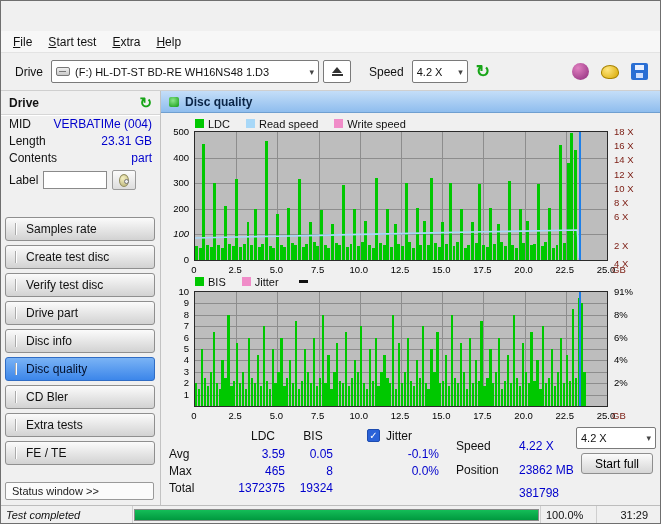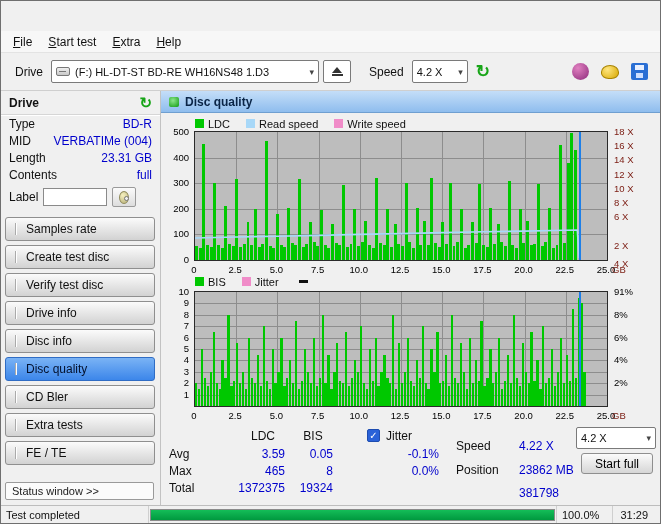--- a/index.html
+++ b/index.html
@@ -76,21 +76,21 @@
   
   .stats{position:absolute;left:0;top:336px;right:0;height:70px;font-size:12px;}
   .stats .abs{position:absolute;}
   .blue{color:#0000cc;}
   .checkbox{width:13px;height:13px;background:#2a62d8;border:1px solid #1d4cb0;border-radius:2px;color:#fff;font-size:10px;line-height:12px;text-align:center;display:inline-block;}
   .mini-btn{background:linear-gradient(#fbfbfb,#d6d6d6);border:1px solid #8f8f8f;border-radius:3px;font-size:12px;height:21px;width:72px;font-family:"Liberation Sans",sans-serif;}
   .stat-combo{width:80px;height:22px;}
   
   .statusbar{position:absolute;left:0;bottom:0;right:0;height:18px;background:#f0f0f0;border-top:1px solid #bdbdbd;display:flex;align-items:center;font-size:11px;}
   .sb-cell{height:100%;display:flex;align-items:center;padding:0 5px;border-right:1px solid #cfcfcf;}
-  .sb-status{width:148px;}
+  .sb-status{width:132px;font-style:italic;}
   .progress-wrap{width:408px;padding:2px 1px;}
   .progress-track{width:100%;height:12px;border:1px solid #8a8a8a;background:#e9e9e9;}
   .progress-fill{height:100%;background:linear-gradient(#14bd58,#00993f);}
   .sb-pct{width:56px;}
   .sb-time{border-right:none;margin-left:auto;padding-right:12px;}
 </style>
 </head>
 <body>
 
 <div class="window">
@@ -126,47 +126,43 @@
       <span class="save-icon"></span>
     </div>
   </div>
 
   <div class="sidebar">
     <div class="side-header">
       <span>Drive</span>
       <span class="refresh">↻</span>
     </div>
     <div class="info-row">
-      <span>Type</span>
-      <span class="info-val">BD-R</span>
-    </div>
-    <div class="info-row">
       <span>MID</span>
       <span class="info-val">VERBATIMe (004)</span>
     </div>
     <div class="info-row">
       <span>Length</span>
       <span class="info-val">23.31 GB</span>
     </div>
     <div class="info-row">
       <span>Contents</span>
-      <span class="info-val">full</span>
+      <span class="info-val">part</span>
     </div>
     <div class="label-row">
       <span>Label</span>
       <input class="label-input" value="" style="">
       <button class="label-icon-btn">
         <span class="cd-glyph"></span>
       </button>
     </div>
     <div class="side-buttons">
       <button class="side-btn">Samples rate</button>
       <button class="side-btn">Create test disc</button>
       <button class="side-btn">Verify test disc</button>
-      <button class="side-btn">Drive info</button>
+      <button class="side-btn">Drive part</button>
       <button class="side-btn">Disc info</button>
       <button class="side-btn active">Disc quality</button>
       <button class="side-btn">CD Bler</button>
       <button class="side-btn">Extra tests</button>
       <button class="side-btn">FE / TE</button>
     </div>
     <button class="status-win-btn">Status window &gt;&gt;</button>
   </div>
 
   <div class="main">
@@ -185,21 +181,21 @@
             <div class="swatch" style="background: rgb(168, 216, 248);"></div>
             <span>Read speed</span>
           </div>
           <div class="legend-item" style="">
             <div class="swatch" style="background: rgb(240, 140, 200);"></div>
             <span>Write speed</span>
           </div>
         </div>
       <div class="yaxis-left" style="top:16px;height:130px;">
           <span class="tick" style="right: 3px; top: 123px; color: rgb(0, 0, 0);">0</span>
-          <span class="tick" style="right: 3px; top: 97.4px; color: rgb(0, 0, 0);">100</span>
+          <span class="tick" style="right: 3px; top: 97.4px; color: rgb(0, 0, 0); font-style: italic;">100</span>
           <span class="tick" style="right: 3px; top: 71.8px; color: rgb(0, 0, 0);">200</span>
           <span class="tick" style="right: 3px; top: 46.2px; color: rgb(0, 0, 0);">300</span>
           <span class="tick" style="right: 3px; top: 20.6px; color: rgb(0, 0, 0);">400</span>
           <span class="tick" style="right: 3px; top: -5px; color: rgb(0, 0, 0);">500</span>
         </div>
       <div class="plot" style="top:16px;height:130px;">
           <div class="gl-h" style="top: 102.4px;"></div>
           <div class="gl-h" style="top: 76.8px;"></div>
           <div class="gl-h" style="top: 51.2px;"></div>
           <div class="gl-h" style="top: 25.6px;"></div>

